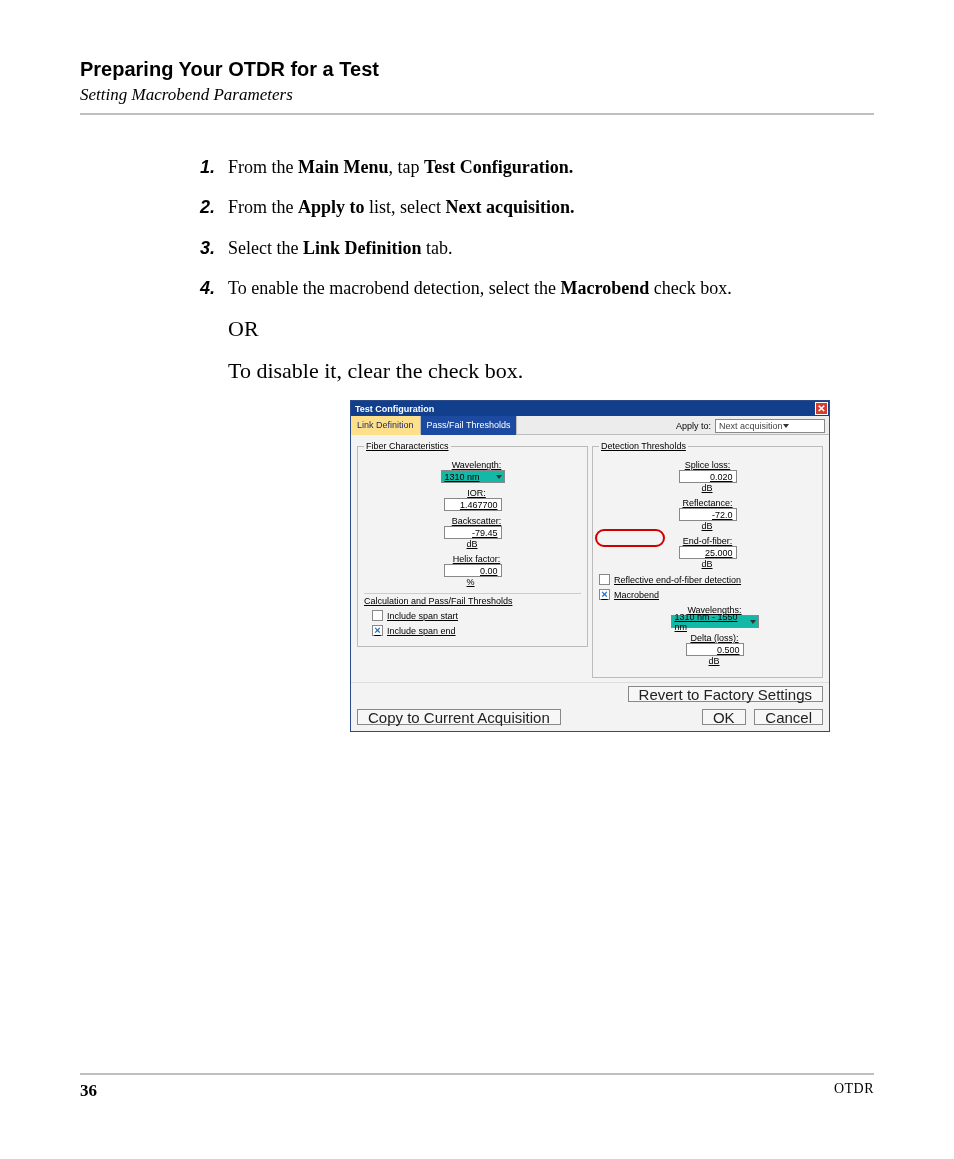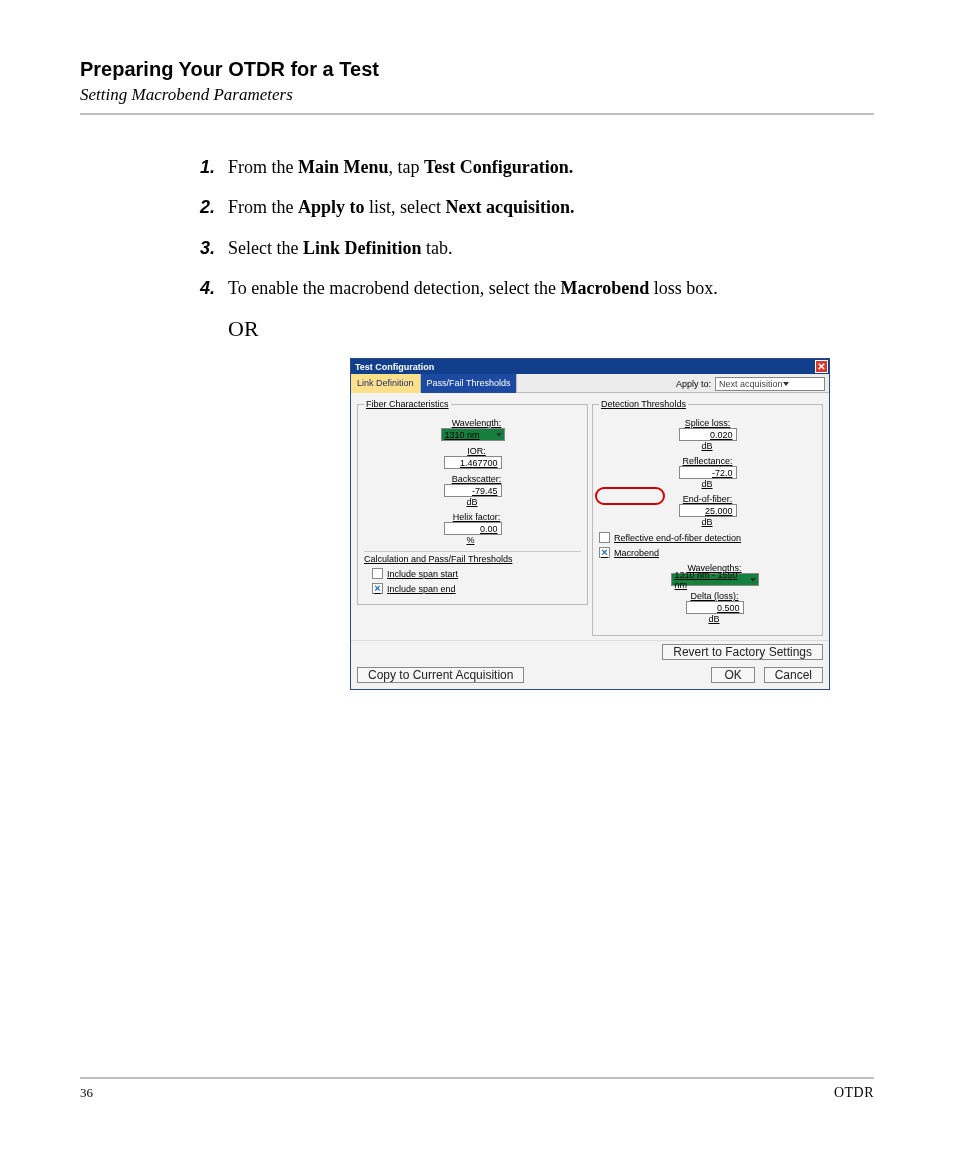--- a/index.html
+++ b/index.html
@@ -168,21 +168,21 @@
   .row .val {
     width: 58px; height: 13px;
     border: 1px solid #888;
     background: #fff;
     text-align: right;
     padding: 0 3px;
     display: inline-flex; align-items: center; justify-content: flex-end;
   }
   .row .sel {
     width: 64px; height: 13px;
-    border: 1px solid #888; background: #15803d;
+    border: 1px solid #888; background: #14b8a6;
     display: inline-flex; align-items: center; justify-content: space-between;
     padding: 0 2px 0 3px;
   }
   .row .unit { width: 16px; text-align: left; padding-left: 2px; }
   .sep {
     border-top: 1px solid #ccc;
     margin: 6px 0 2px 0;
   }
   .chk {
     width: 11px; height: 11px;
@@ -217,39 +217,39 @@
     display: flex; justify-content: space-between;
     padding: 4px 6px 6px 6px;
     background: #f3f3f3;
   }
   .btn {
     border: 1px solid #888;
     background: #f7f7f7;
     height: 16px;
     padding: 0 10px;
     display: inline-flex; align-items: center; justify-content: center;
-    font-size: 12px;
+    font-size: 15px;
     color: #222;
     margin-left: 6px;
     min-width: 44px;
   }
 
   .page-footer {
     position: absolute;
     left: 80px; right: 80px; bottom: 58px;
   }
   .page-footer .rule {
     border-top: 2px solid #bfbfbf;
     margin-bottom: 6px;
   }
   .page-footer .row-f {
     display: flex; justify-content: space-between;
     font-family: Georgia, serif;
   }
-  .page-num { font-size: 13px; font-weight: 400; }
+  .page-num { font-size: 17px; font-weight: 700; }
   .product { font-size: 14px; letter-spacing: 0.5px; }
 </style>
 </head>
 <body>
 
 <div class="page">
   <h2 class="header-title">Preparing Your OTDR for a Test</h2>
   <div class="header-sub">Setting Macrobend Parameters</div>
   <hr class="header-rule">
 
@@ -272,25 +272,26 @@
     <div class="step">
       <span class="step-num">3.</span>
       <span class="step-body">
         <span>Select the </span><span class="bold">Link Definition</span><span> tab.</span>
       </span>
     </div>
 
     <div class="step">
       <span class="step-num">4.</span>
       <span class="step-body">
-        <span>To enable the macrobend detection, select the </span><span class="bold">Macrobend</span><span> loss box.</span>
+        <span>To enable the macrobend detection, select the </span><span class="bold">Macrobend</span><span> check box.</span>
       </span>
     </div>
 
     <div class="step-sub">OR</div>
+    <div class="step-sub">To disable it, clear the check box.</div>
 
     <div class="dialog-wrap">
       <div class="dialog">
         <div class="titlebar">
           <span>Test Configuration</span>
           <span class="close">✕</span>
         </div>
         <div class="tabbar">
           <span class="tab active">Link Definition</span>
           <span class="tab inactive">Pass/Fail Thresholds</span>

